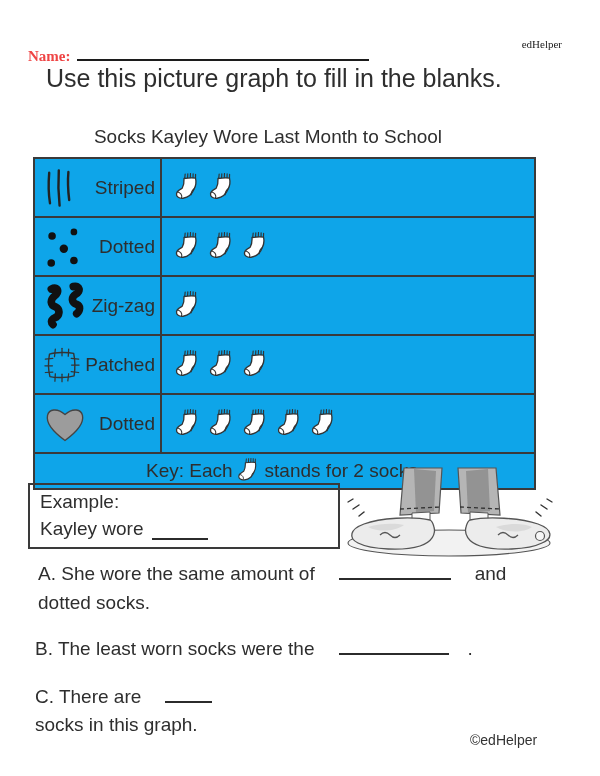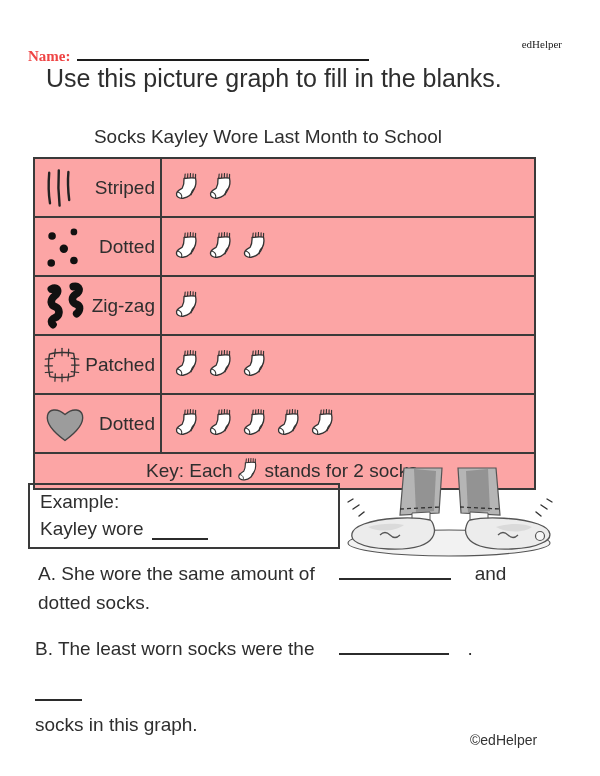--- a/index.html
+++ b/index.html
@@ -13,21 +13,21 @@
   }
   .name-row {
     position:absolute; left:28px; top:46px;
     font-family:"Liberation Serif", serif; font-weight:bold; font-size:15px; color:#ef4444;
     display:flex; align-items:baseline;
   }
   .name-line { display:inline-block; width:292px; height:13px; border-bottom:2px solid #1c1c1c; margin-left:7px; }
   .main-title { position:absolute; left:46px; top:64px; font-size:25px; color:#2e2e2e; white-space:nowrap; }
   .chart-title { position:absolute; left:33px; top:126px; width:470px; text-align:center; font-size:19px; color:#2e2e2e; }
 
-  .graph-table { position:absolute; left:33px; top:157px; width:503px; border:2px solid #3a3a3a; background:#fca5a5; box-sizing:border-box; }
+  .graph-table { position:absolute; left:33px; top:157px; width:503px; border:2px solid #3a3a3a; background:#0ea5e9; box-sizing:border-box; }
   .g-row { display:flex; height:57px; border-bottom:2px solid #3a3a3a; }
   .g-cat {
     width:127px; box-sizing:border-box; border-right:2px solid #3a3a3a;
     display:flex; align-items:center; justify-content:space-between; padding:0 5px 0 7px;
   }
   .g-icon { display:flex; align-items:center; }
   .g-label { font-size:19px; color:#2e2e2e; }
   .g-socks { flex:1; display:flex; align-items:center; gap:7px; padding-left:11px; }
   .sock { display:flex; align-items:center; }
   .key-row { height:34px; display:flex; align-items:center; justify-content:center; font-size:19px; color:#2e2e2e; }
@@ -426,17 +426,18 @@
 </div>
 <div class="q-line2" id="qa2">dotted socks.</div>
 
 <div class="question" id="qb">
   <span>B. The least worn socks were the</span>
   <span class="blank blank-b"></span>
   <span class="period">.</span>
 </div>
 
 <div class="question" id="qc">
+  <span>C. There are</span>
   <span class="blank blank-c"></span>
 </div>
 <div class="q-line2" id="qc2">socks in this graph.</div>
 
 <div class="brand-bottom">©edHelper</div>
 
 </body></html>

